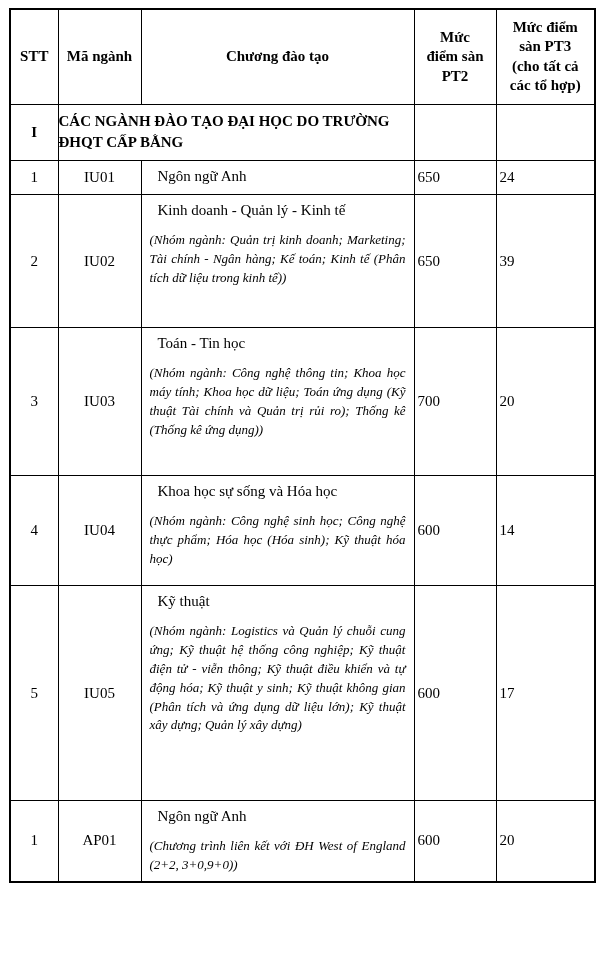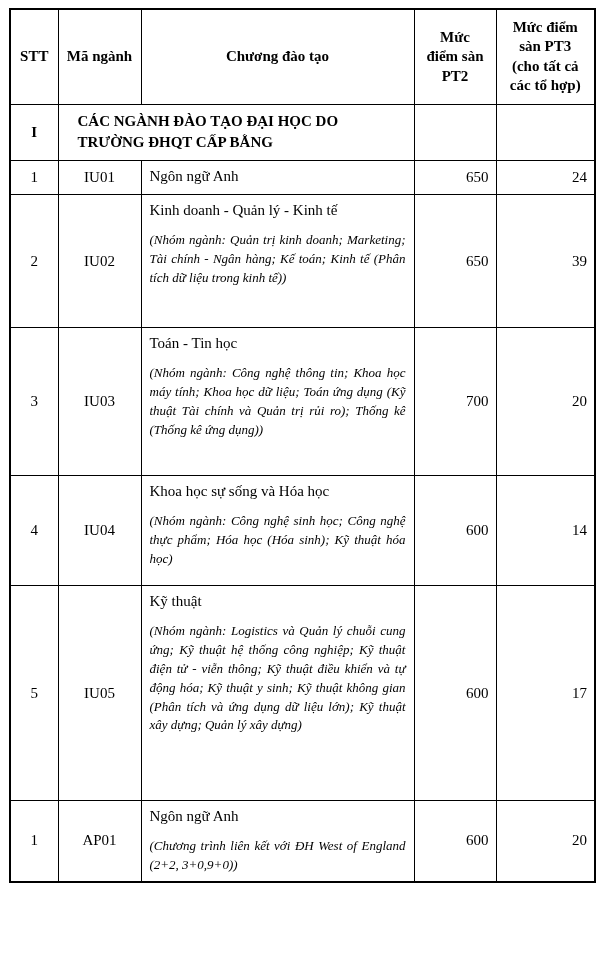--- a/index.html
+++ b/index.html
@@ -39,42 +39,42 @@
   }
   
   tr.section-row { }
   td.section-numeral {
     text-align: center;
     font-weight: bold;
   }
   td.section-title {
     font-weight: bold;
     text-align: left;
-    padding: 6px 6px 6px 19px;
+    padding: 6px 6px 6px 0;
     line-height: 1.45;
   }
   
   td.stt, td.code { text-align: center; }
   td.name-cell {
     vertical-align: top;
     text-align: left;
     padding: 5px 8px 6px 8px;
   }
   .program-name {
     line-height: 1.35;
+    margin-left: 8px;
   }
   .program-note {
     font-style: italic;
     font-size: 13px;
     line-height: 1.45;
     text-align: justify;
     margin-top: 11px;
   }
   td.pt2, td.pt3 {
-    text-align: right;
     padding-right: 7px;
   }
   
   tbody tr:nth-child(1) { height: 56px; }
   tbody tr:nth-child(2) { height: 34px; }
   tbody tr:nth-child(3) { height: 133px; }
   tbody tr:nth-child(4) { height: 148px; }
   tbody tr:nth-child(5) { height: 110px; }
   tbody tr:nth-child(6) { height: 215px; }
   tbody tr:nth-child(7) { height: 52px; }

